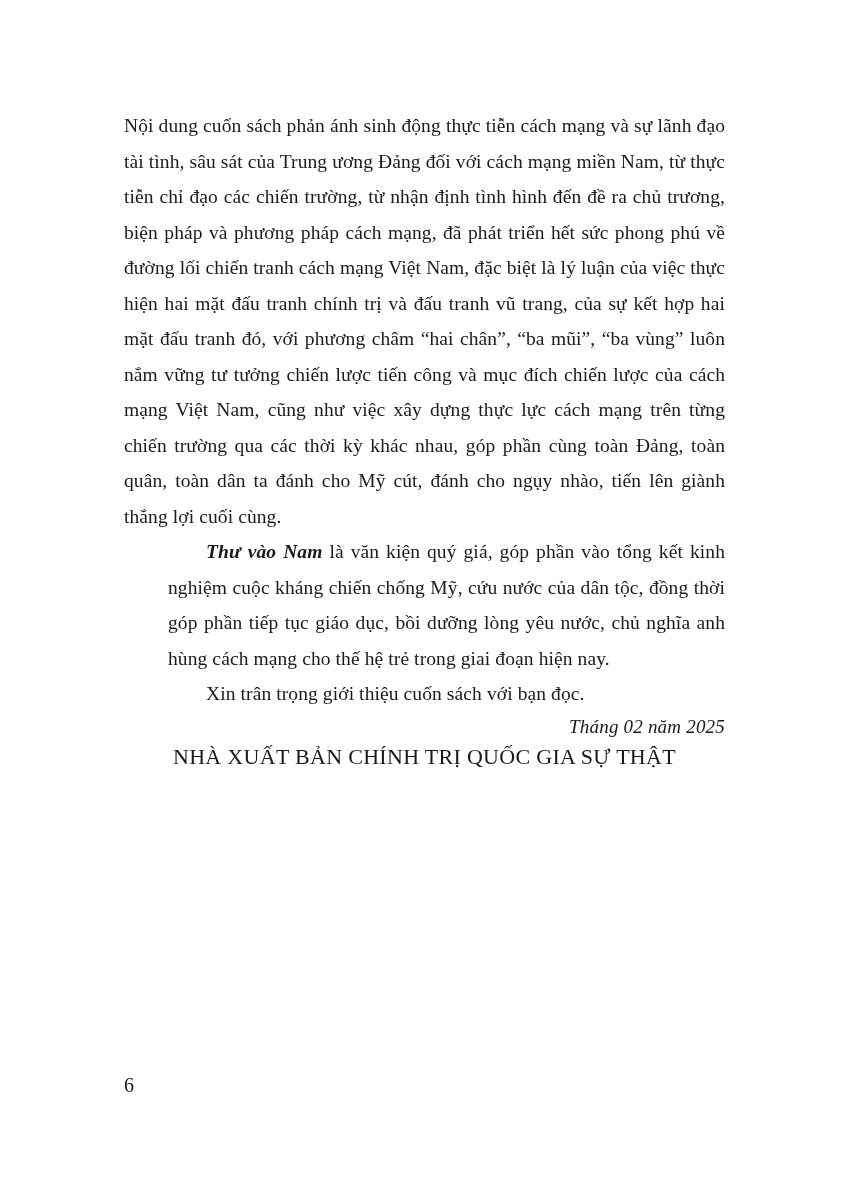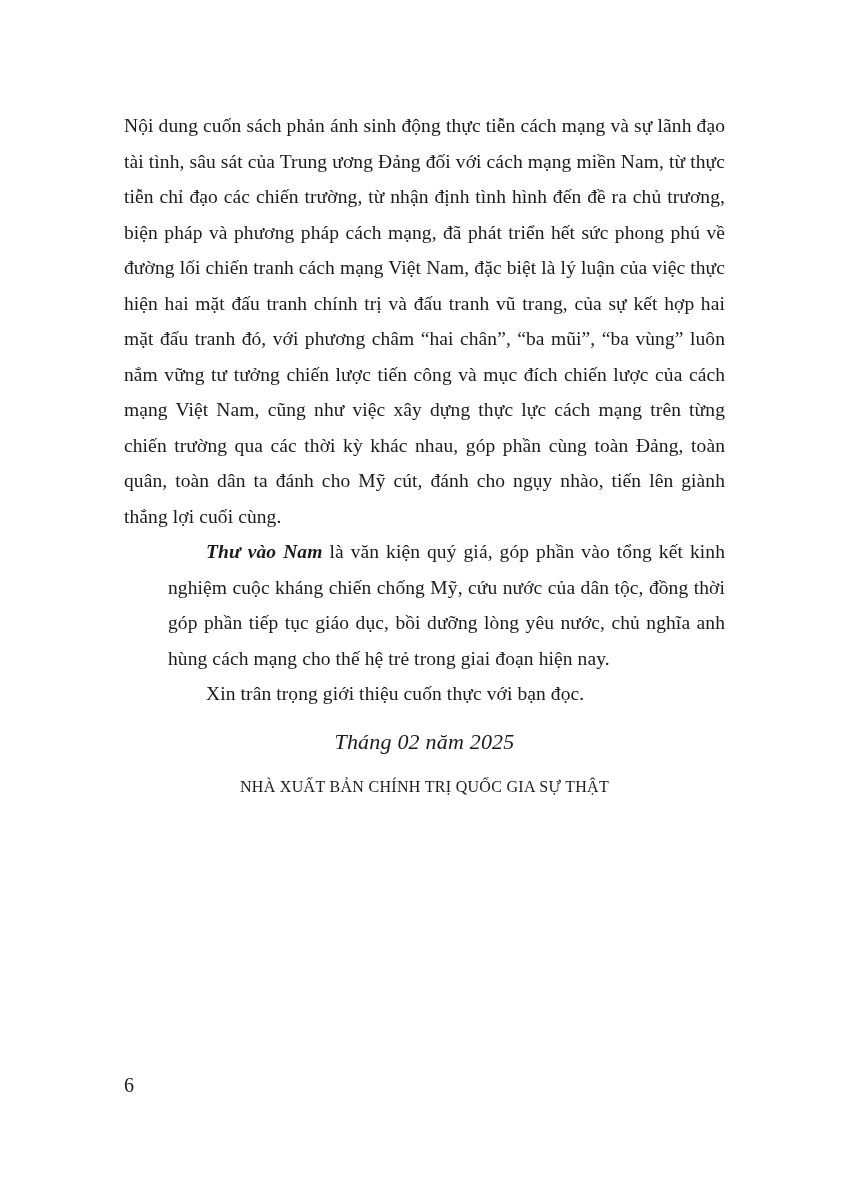--- a/index.html
+++ b/index.html
@@ -50,27 +50,28 @@
   }
   .signature-block {
     position: absolute;
     left: 124px;
     top: 712px;
     width: 601px;
     text-align: center;
   }
   .sign-date {
     font-style: italic;
-    font-size: 22px;
+    font-size: 19px;
     line-height: 30px;
-    margin: 15px;
+    margin: 0;
     letter-spacing: 0.2px;
+    text-align: right;
   }
   .sign-publisher {
-    font-size: 16px;
+    font-size: 22px;
     line-height: 30px;
     margin: 0;
     letter-spacing: 0.3px;
   }
   .page-number {
     position: absolute;
     left: 124px;
     top: 1073px;
     font-size: 20px;
     line-height: 24px;
@@ -81,21 +82,21 @@
 <body>
 
 <div class="page">
 
   <div class="text-block">
 
     <p class="para">Nội dung cuốn sách phản ánh sinh động thực tiễn cách mạng và sự lãnh đạo tài tình, sâu sát của Trung ương Đảng đối với cách mạng miền Nam, từ thực tiễn chỉ đạo các chiến trường, từ nhận định tình hình đến đề ra chủ trương, biện pháp và phương pháp cách mạng, đã phát triển hết sức phong phú về đường lối chiến tranh cách mạng Việt Nam, đặc biệt là lý luận của việc thực hiện hai mặt đấu tranh chính trị và đấu tranh vũ trang, của sự kết hợp hai mặt đấu tranh đó, với phương châm “hai chân”, “ba mũi”, “ba vùng” luôn nắm vững tư tưởng chiến lược tiến công và mục đích chiến lược của cách mạng Việt Nam, cũng như việc xây dựng thực lực cách mạng trên từng chiến trường qua các thời kỳ khác nhau, góp phần cùng toàn Đảng, toàn quân, toàn dân ta đánh cho Mỹ cút, đánh cho ngụy nhào, tiến lên giành thắng lợi cuối cùng.</p>
 
     <p class="para indent"><span class="bold-italic">Thư vào Nam</span><span> là văn kiện quý giá, góp phần vào tổng kết kinh nghiệm cuộc kháng chiến chống Mỹ, cứu nước của dân tộc, đồng thời góp phần tiếp tục giáo dục, bồi dưỡng lòng yêu nước, chủ nghĩa anh hùng cách mạng cho thế hệ trẻ trong giai đoạn hiện nay.</span></p>
 
-    <p class="para indent">Xin trân trọng giới thiệu cuốn thực với bạn đọc.</p>
+    <p class="para indent">Xin trân trọng giới thiệu cuốn sách với bạn đọc.</p>
 
   </div>
 
   <div class="signature-block">
     <p class="sign-date">Tháng 02 năm 2025</p>
     <p class="sign-publisher">NHÀ XUẤT BẢN CHÍNH TRỊ QUỐC GIA SỰ THẬT</p>
   </div>
 
   <div class="page-number">6</div>
 

